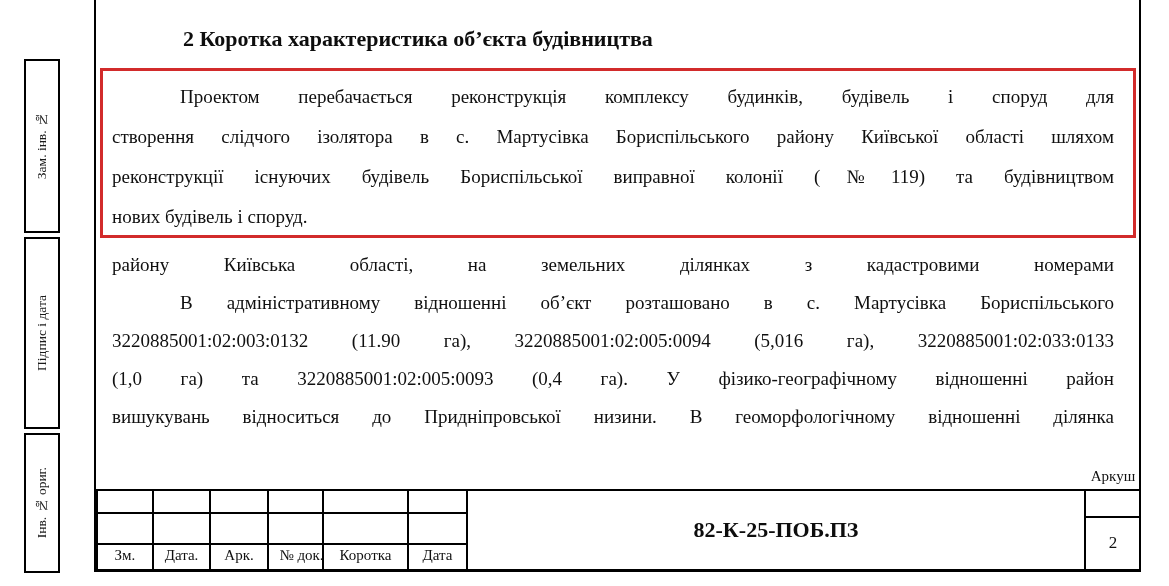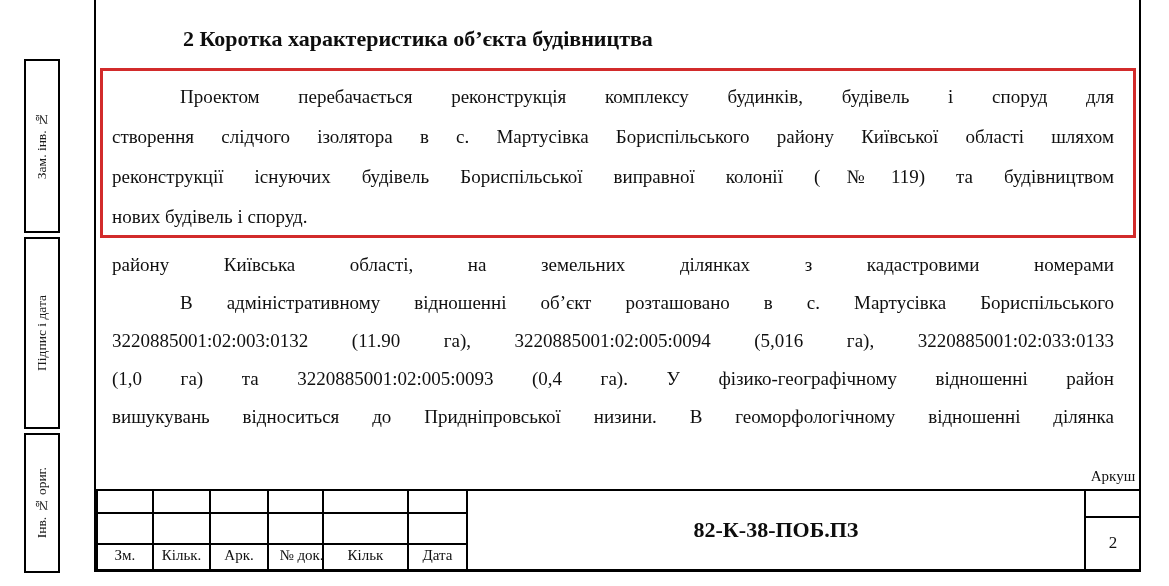--- a/index.html
+++ b/index.html
@@ -142,23 +142,23 @@
   <div class="vline" style="left:96px;  top:489px; width:2px; height:81px;"></div>
   <div class="vline" style="left:152px; top:489px; width:2px; height:81px;"></div>
   <div class="vline" style="left:209px; top:489px; width:2px; height:81px;"></div>
   <div class="vline" style="left:267px; top:489px; width:2px; height:81px;"></div>
   <div class="vline" style="left:322px; top:489px; width:2px; height:81px;"></div>
   <div class="vline" style="left:407px; top:489px; width:2px; height:81px;"></div>
   <div class="vline" style="left:466px; top:489px; width:2px; height:81px;"></div>
   <div class="vline" style="left:1084px; top:489px; width:2px; height:81px;"></div>
 
   <div class="cell-label" style="left:98px;  top:547px; width:54px;">Зм.</div>
-  <div class="cell-label" style="left:154px; top:547px; width:55px;">Кільк.</div>
+  <div class="cell-label" style="left:154px; top:547px; width:55px;">Дата.</div>
   <div class="cell-label" style="left:211px; top:547px; width:56px;">Арк.</div>
   <div class="cell-label" style="left:269px; top:547px; width:65px;">№ док.</div>
-  <div class="cell-label" style="left:324px; top:547px; width:83px;">Кільк</div>
+  <div class="cell-label" style="left:324px; top:547px; width:83px;">Коротка</div>
   <div class="cell-label" style="left:409px; top:547px; width:57px;">Дата</div>
 
-  <div class="doc-code">82-К-38-ПОБ.ПЗ</div>
+  <div class="doc-code">82-К-25-ПОБ.ПЗ</div>
   <div class="sheet-label">Аркуш</div>
   <div class="sheet-number">2</div>
 
 </div>
 
 </body></html>

